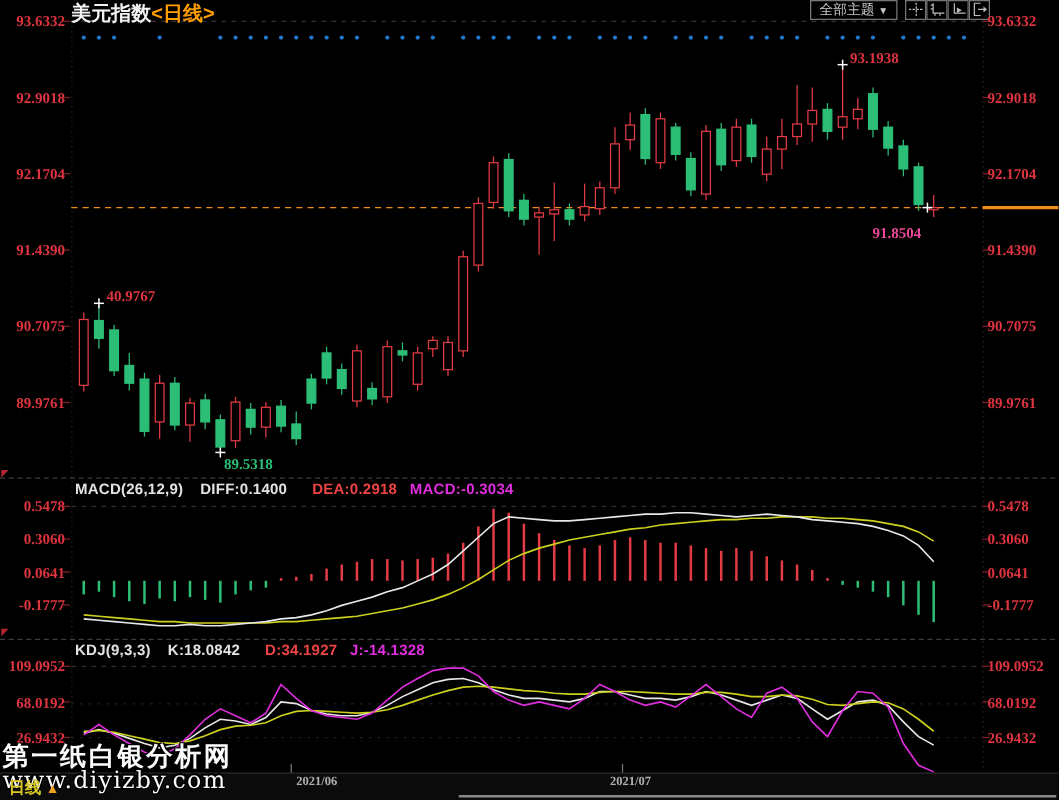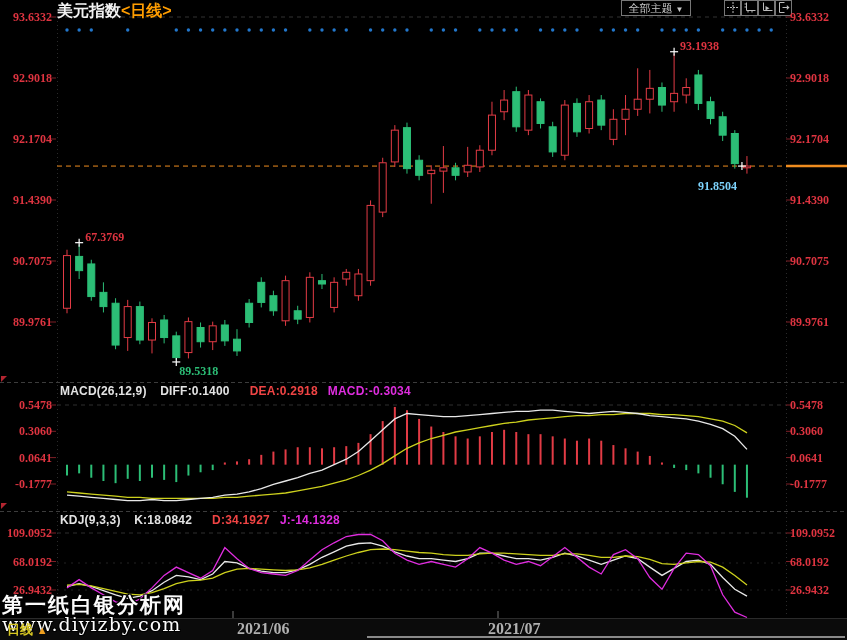--- a/index.html
+++ b/index.html
@@ -8,34 +8,34 @@
   #chart-svg{position:absolute;left:0;top:0;}
   #labels{position:absolute;left:0;top:0;width:847px;height:528px;pointer-events:none;font-family:Liberation Serif, serif;}
   .axis-lbl{position:absolute;font-size:12px;font-weight:bold;color:#de3440;line-height:13px;}
   .axis-lbl.left{width:50px;text-align:right;}
   .marker-lbl{position:absolute;font-size:12px;font-weight:bold;line-height:13px;white-space:nowrap;}
   .hdr{position:absolute;left:60px;font-size:12px;font-weight:bold;white-space:nowrap;letter-spacing:0.2px;}
   .hdr span{margin-right:10px;}
   .w{color:#e3e3e3;} .yel{color:#ef4444;} .mag{color:#df2ddf;}
   #title{position:absolute;left:57px;top:1px;font-size:16px;font-weight:bold;}
   #title .t1{color:#f2f2f2;} #title .t2{color:#ff9d00;}
-  #dropdown{position:absolute;left:621px;top:0px;width:68px;height:14px;border:1px solid #777;
+  #dropdown{position:absolute;left:648px;top:0px;width:68px;height:14px;border:1px solid #777;
     background:#000;color:#c8c8c8;font-size:11px;line-height:14px;text-align:center;cursor:pointer;}
   #dropdown .arr{font-size:8px;color:#c8c8c8;}
   .icon-btn{position:absolute;top:0px;width:15px;height:14px;border:1px solid #777;background:#000;cursor:pointer;}
   .icon-btn svg{display:block;margin:1px auto 0;}
   #watermark1{position:absolute;left:2px;top:591px;font-family:Liberation Serif, serif;font-weight:bold;
     font-size:21px;letter-spacing:2px;color:#fbfbfb;
     text-shadow:1px 1px 0 #000,-1px -1px 0 #000,1px -1px 0 #000,-1px 1px 0 #000;}
   #watermark2{position:absolute;left:2px;top:613px;font-family:"DejaVu Serif",serif;font-weight:normal;
     font-size:19px;letter-spacing:1px;color:#fbfbfb;
     text-shadow:1px 1px 0 #000,-1px -1px 0 #000,1px -1px 0 #000,-1px 1px 0 #000;}
   #footer-tab{position:absolute;left:7px;top:621px;font-size:13px;font-weight:bold;color:#d8c822;cursor:pointer;}
   #footer-tab .arr{color:#f0a020;font-size:11px;}
-  .date-lbl{position:absolute;top:620px;font-size:16px;font-weight:bold;color:#b0b0b0;}
+  .date-lbl{position:absolute;top:620px;font-size:10px;font-weight:bold;color:#b0b0b0;}
 </style>
 </head>
 <body>
 
 <div id="app">
   <svg id="chart-svg" width="847" height="640">
       <line x1="57" y1="17" x2="786" y2="17" stroke="#333" stroke-width="1" stroke-dasharray="4,4"></line>
       <line x1="0" y1="382.5" x2="847" y2="382.5" stroke="#3c3c3c" stroke-width="1" stroke-dasharray="4,3"></line>
       <line x1="0" y1="511.5" x2="847" y2="511.5" stroke="#3c3c3c" stroke-width="1" stroke-dasharray="4,3"></line>
       <line x1="57" y1="405" x2="786" y2="405" stroke="#2e2e2e" stroke-width="1" stroke-dasharray="4,4"></line>
@@ -376,24 +376,24 @@
       <div class="axis-lbl left" style="left: 2px; top: 451.6px;">0.0641</div>
       <div class="axis-lbl" style="left: 790px; top: 451.6px;">0.0641</div>
       <div class="axis-lbl left" style="left: 2px; top: 478px;">-0.1777</div>
       <div class="axis-lbl" style="left: 790px; top: 478px;">-0.1777</div>
       <div class="axis-lbl left" style="left: 2px; top: 527px;">109.0952</div>
       <div class="axis-lbl" style="left: 790px; top: 527px;">109.0952</div>
       <div class="axis-lbl left" style="left: 2px; top: 555.5px;">68.0192</div>
       <div class="axis-lbl" style="left: 790px; top: 555.5px;">68.0192</div>
       <div class="axis-lbl left" style="left: 2px; top: 584px;">26.9432</div>
       <div class="axis-lbl" style="left: 790px; top: 584px;">26.9432</div>
-      <div class="marker-lbl" style="left: 85.142px; top: 230.664px; color: rgb(222, 52, 64);">67.3769</div>
+      <div class="marker-lbl" style="left: 85.142px; top: 230.664px; color: rgb(222, 52, 64);">40.9767</div>
       <div class="marker-lbl" style="left: 179.278px; top: 364.959px; color: rgb(44, 190, 118);">89.5318</div>
       <div class="marker-lbl" style="left: 680.1px; top: 39.7426px; color: rgb(222, 52, 64);">93.1938</div>
-      <div class="marker-lbl" style="left: 697.952px; top: 179.637px; color: #7dd3fc;">91.8504</div>
+      <div class="marker-lbl" style="left: 697.952px; top: 179.637px; color: #ec4899;">91.8504</div>
       <div class="date-lbl" style="left: 237px;">2021/06</div>
       <div class="date-lbl" style="left: 488px;">2021/07</div>
     </div>
 
   <div id="watermark1">第一纸白银分析网</div>
   <div id="watermark2">www.diyizby.com</div>
 
   <div id="footer-tab">
     <span>日线</span>
     <span class="arr">▲</span>

